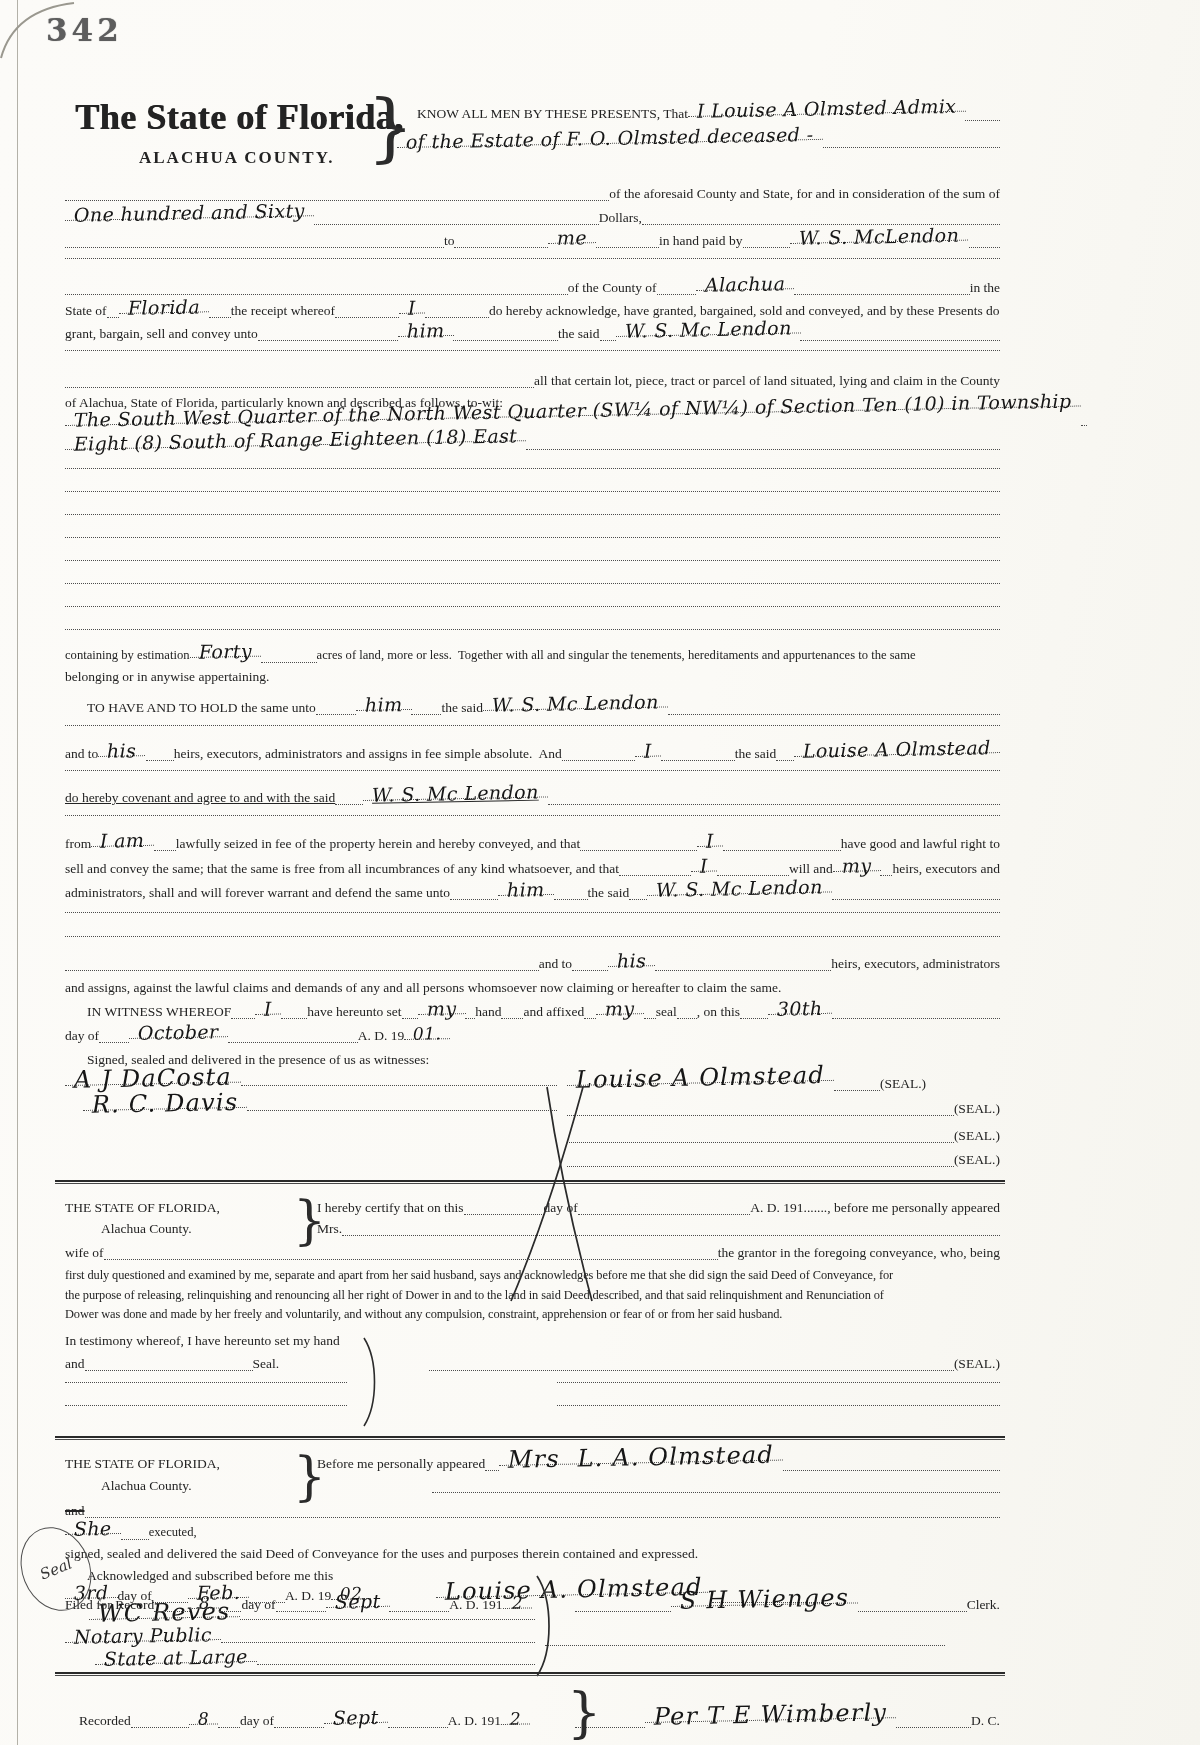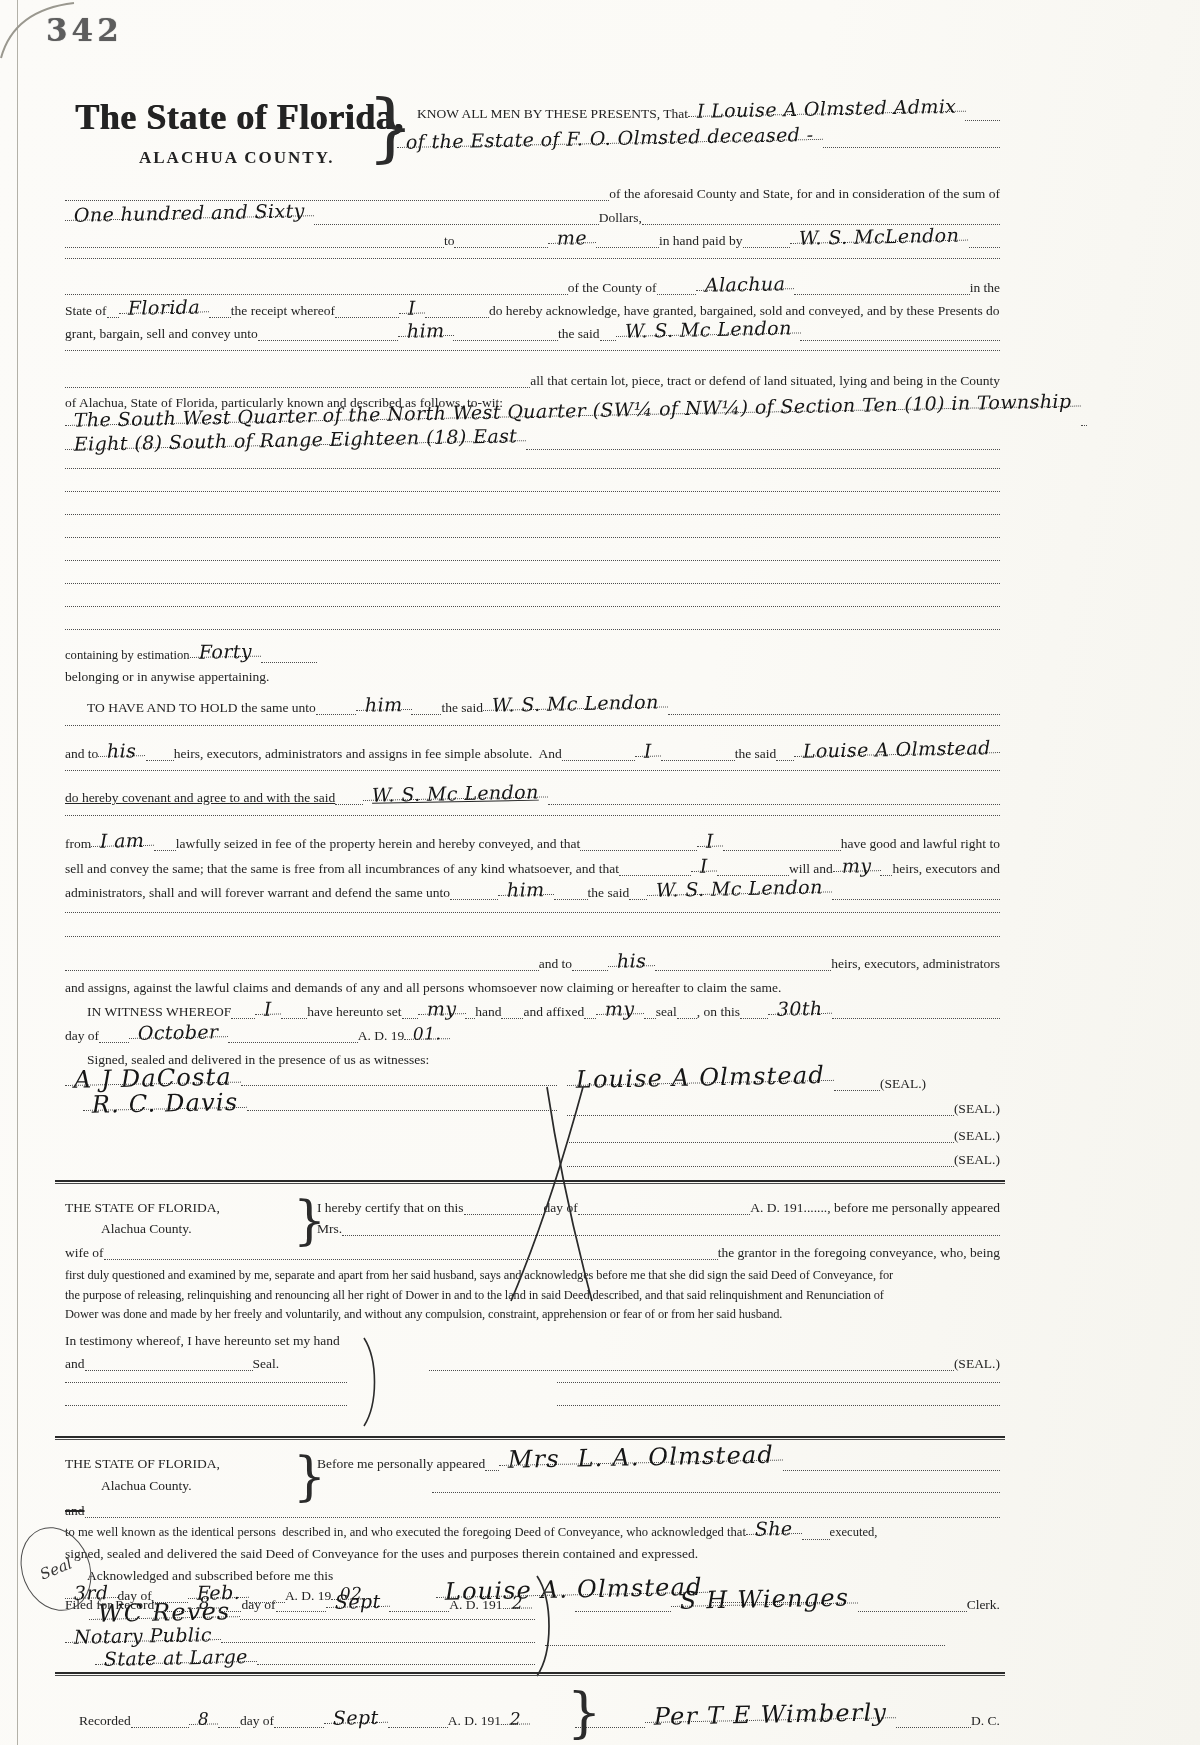--- a/index.html
+++ b/index.html
@@ -123,21 +123,21 @@
       <span class="f" style="flex:.6 1 30px;"></span>
       <span class="p">the said</span>
       <span class="f" style="flex:0 1 16px;"></span>
       <span class="hw">W. S. Mc Lendon</span>
       <span class="f" style="flex:1.2 1 50px;"></span>
     </div>
     <div class="line" style="top:260px;"><span class="f"></span></div>
 
     <div class="line" style="top:285px;">
       <span class="f"></span>
-      <span class="p">all that certain lot, piece, tract or defend of land situated, lying and being in the County</span>
+      <span class="p">all that certain lot, piece, tract or parcel of land situated, lying and claim in the County</span>
     </div>
     <div class="line" style="top:307px;">
       <span class="p">of Alachua, State of Florida, particularly known and described as follows, to-wit:</span>
     </div>
     <div class="line" style="top:328px;">
       <span class="hw">The South West Quarter of the North West Quarter (SW¼ of NW¼) of Section Ten (10) in Township</span>
       <span class="f"></span>
     </div>
     <div class="line" style="top:352px;">
       <span class="hw">Eight (8) South of Range Eighteen (18) East</span>
@@ -148,20 +148,21 @@
     <div class="line" style="top:424px;"><span class="f"></span></div>
     <div class="line" style="top:447px;"><span class="f"></span></div>
     <div class="line" style="top:470px;"><span class="f"></span></div>
     <div class="line" style="top:493px;"><span class="f"></span></div>
     <div class="line" style="top:516px;"><span class="f"></span></div>
     <div class="line" style="top:539px;"><span class="f"></span></div>
     <div class="line tight" style="top:560px;">
       <span class="p">containing by estimation</span>
       <span class="hw">Forty</span>
       <span class="f" style="flex:0 1 56px;"></span>
+      <span class="p">acres of land, more or less.  Together with all and singular the tenements, hereditaments and appurtenances to the same</span>
     </div>
     <div class="line" style="top:581px;">
       <span class="p">belonging or in anywise appertaining.</span>
     </div>
 
     <div class="line" style="top:612px;">
       <span class="indent"></span>
       <span class="p">TO HAVE AND TO HOLD the same unto</span>
       <span class="f" style="flex:0 1 40px;"></span>
       <span class="hw">him</span>
@@ -383,21 +384,20 @@
     <div class="line" style="top:1390px;">
       <span class="p" style="flex:0 0 252px; padding-left:36px;">Alachua County.</span>
       <span class="sp" style="flex:0 0 115px;"></span>
       <span class="f"></span>
     </div>
     <div class="line" style="top:1415px;">
       <span class="p struck">and</span>
       <span class="f"></span>
     </div>
     <div class="line tight" style="top:1437px;">
-      <span class="p">to me well known as the identical persons  described in, and who executed the foregoing Deed of Conveyance, who acknowledged that</span>
       <span class="hw">She</span>
       <span class="f" style="flex:0 1 28px;"></span>
       <span class="p">executed,</span>
     </div>
     <div class="line" style="top:1458px;align-items:flex-end;">
       <span class="p">signed, sealed and delivered the said Deed of Conveyance for the uses and purposes therein contained and expressed.</span>
     </div>
     <div class="line" style="top:1480px;">
       <span class="indent"></span>
       <span class="p">Acknowledged and subscribed before me this</span>

